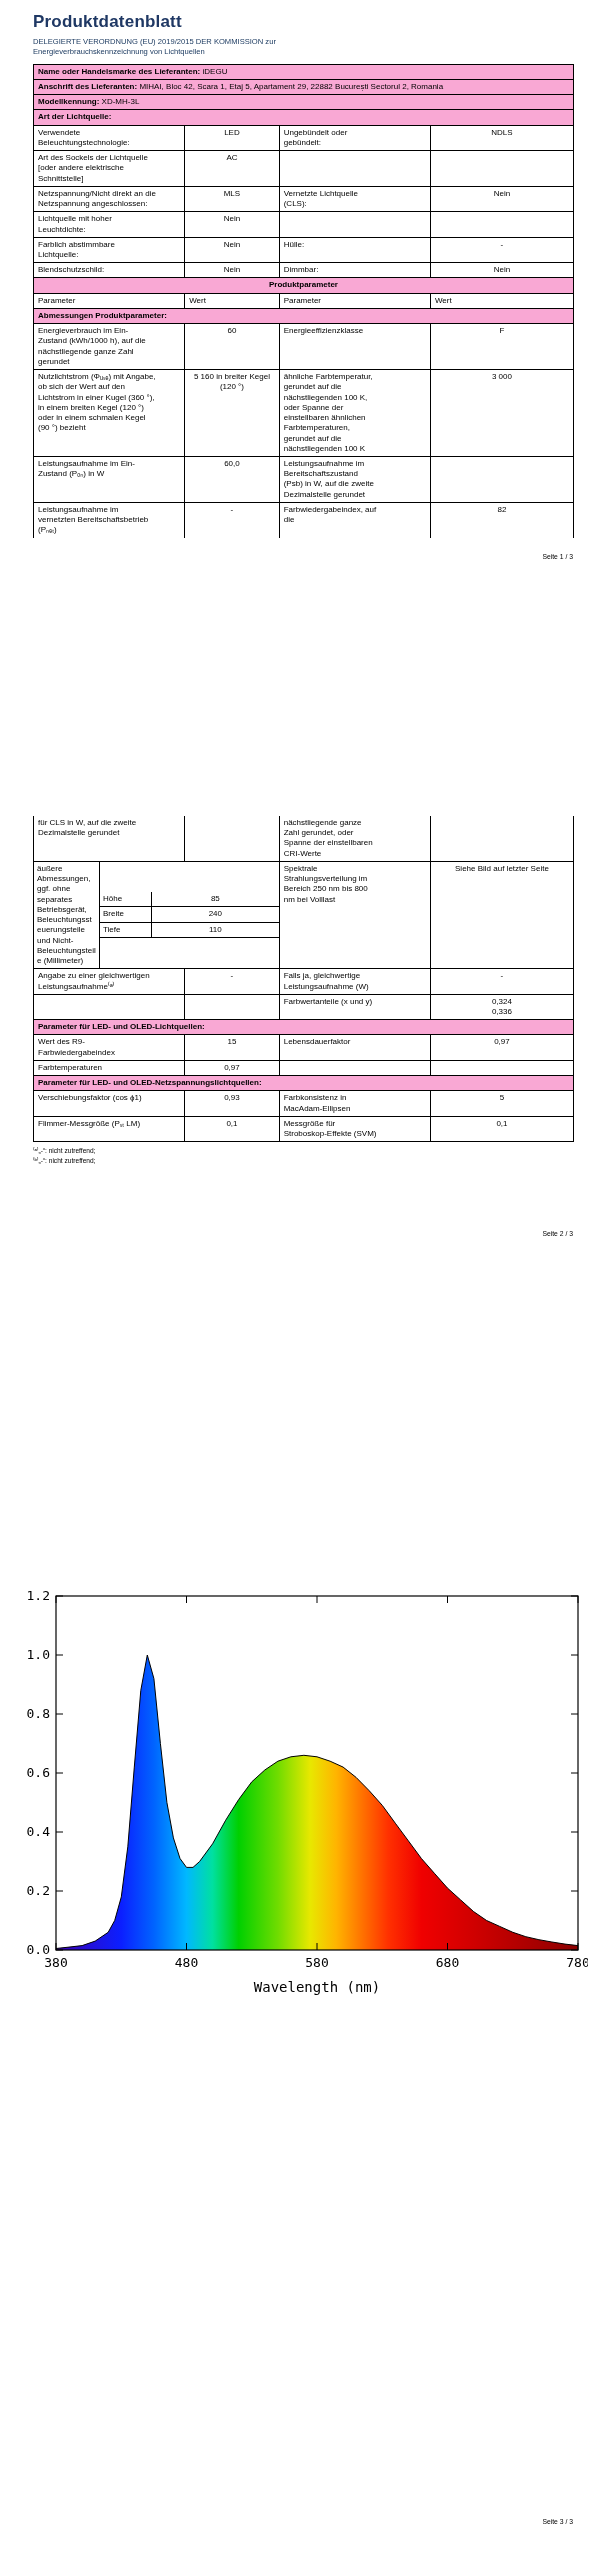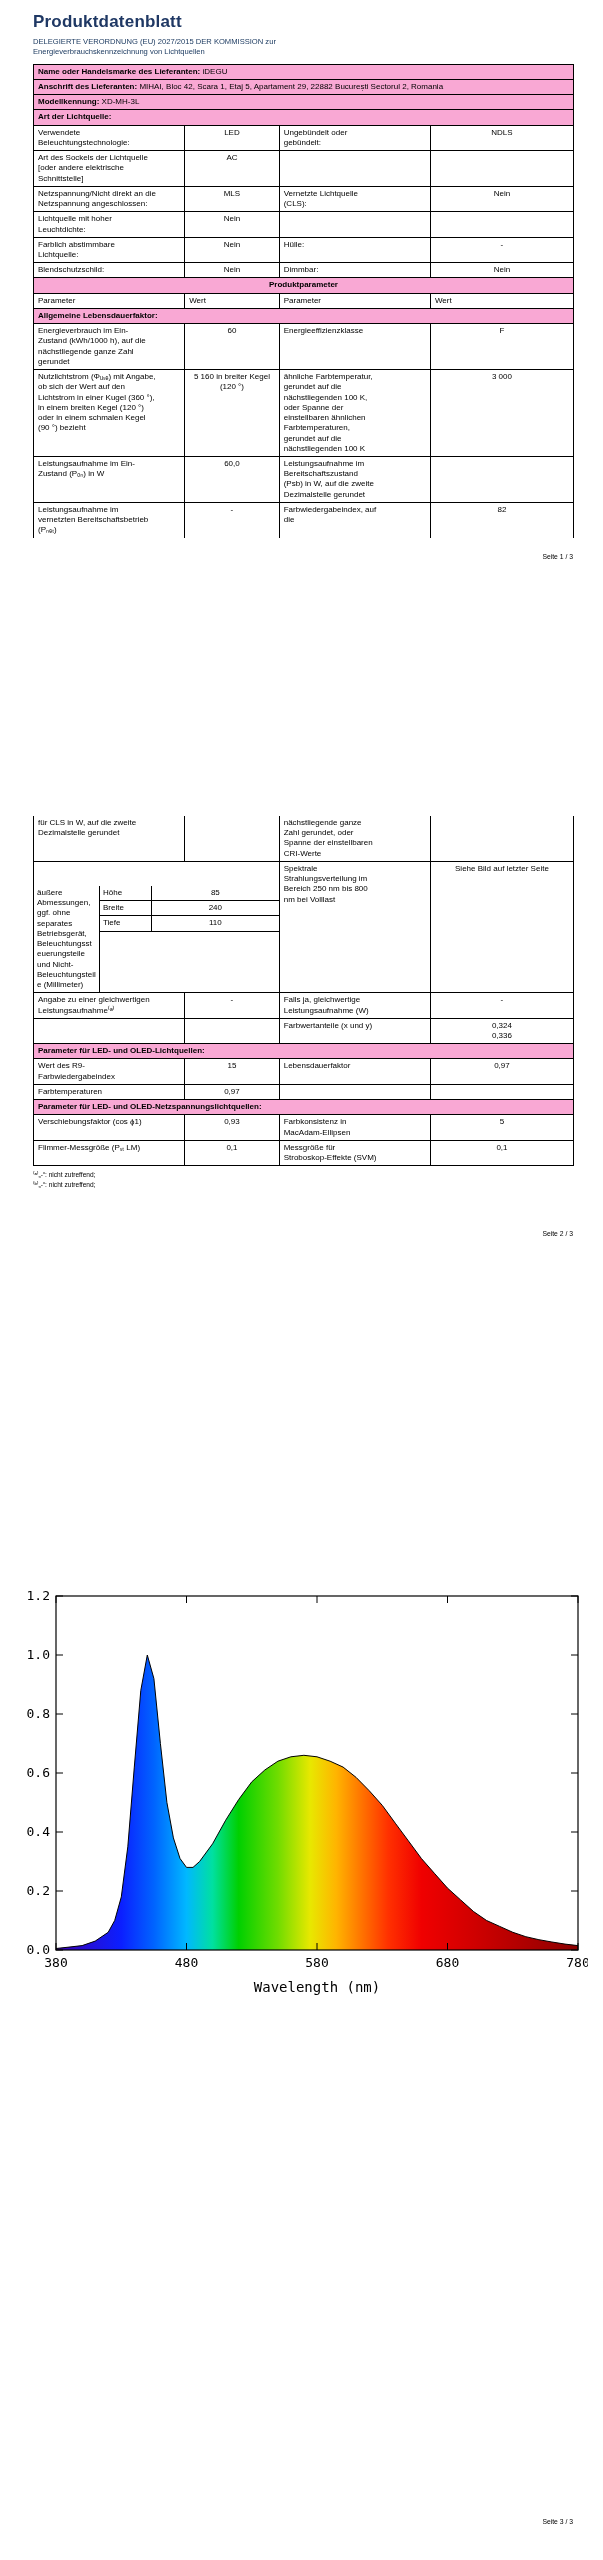--- a/index.html
+++ b/index.html
@@ -18,21 +18,21 @@
   .bold { font-weight:bold; }
   .center { text-align:center; }
   .val { text-align:center; }
   .p1c { padding-right:28px !important; }
   .p3 { padding-right:52px !important; }
   .prel { white-space:pre-line; }
   tr.cut-bottom td { border-bottom:none; }
   tr.cut-top td { border-top:none; }
   
   td.nopad { padding:0 !important; }
-  .dimwrap { display:flex; align-items:flex-start; min-height:100%;margin-top:24px; }
+  .dimwrap { display:flex; align-items:center; min-height:100%; }
   .dimlabel { width:66px; padding:2px 3px; border-right:1px solid #000; font-size:8px; line-height:1.28; }
   .dimtable { flex:1; display:flex; flex-direction:column; }
   .dimrow { display:flex; border-bottom:1px solid #000; }
   .dimname { width:52px; padding:2px 3px; border-right:1px solid #000; }
   .dimval { flex:1; padding:2px 3px; text-align:center; }
   .footnotes { margin-top:4px; font-size:6.6px; line-height:1.5; }
   .pgnum { position:absolute; right:30px; font-size:6.8px; color:#000; }
   .pg1 { top:553px; }
   .pg2 { top:1230px; }
   .pg3 { top:2518px; }
@@ -40,21 +40,21 @@
   .chart-block svg { display:block; }
 </style>
 </head>
 <body>
 
 <div class="screen">
 
   <div class="page p1">
     <div class="doc-title">Produktdatenblatt</div>
     <div class="reg-wrap">
-      <div class="reg">DELEGIERTE VERORDNUNG (EU) 2027/2015 DER KOMMISSION zur</div>
+      <div class="reg">DELEGIERTE VERORDNUNG (EU) 2019/2015 DER KOMMISSION zur</div>
       <div class="reg">Energieverbrauchskennzeichnung von Lichtquellen</div>
     </div>
 
     <table class="dt">
       <colgroup>
           <col style="width:28%">
           <col style="width:17.5%">
           <col style="width:28%">
           <col style="width:26.5%">
         </colgroup>
@@ -112,21 +112,21 @@
         <tr>
           <td colspan="4" class="hdr bold center">Produktparameter</td>
         </tr>
         <tr>
           <td>Parameter</td>
           <td>Wert</td>
           <td>Parameter</td>
           <td>Wert</td>
         </tr>
         <tr>
-          <td colspan="4" class="hdr bold">Allgemeine Lebensdauerfaktor:</td>
+          <td colspan="4" class="hdr bold">Abmessungen Produktparameter:</td>
         </tr>
 
         <tr>
           <td class="p1c">Energieverbrauch im Ein-Zustand (kWh/1000 h), auf die nächstliegende ganze Zahl gerundet</td>
           <td class="val">60</td>
           <td class="p3">Energieeffizienzklasse</td>
           <td class="val">F</td>
         </tr>
         <tr>
           <td class="p1c">Nutzlichtstrom (Φᵤₛₑ) mit Angabe, ob sich der Wert auf den Lichtstrom in einer Kugel (360 °), in einem breiten Kegel (120 °) oder in einem schmalen Kegel (90 °) bezieht</td>

